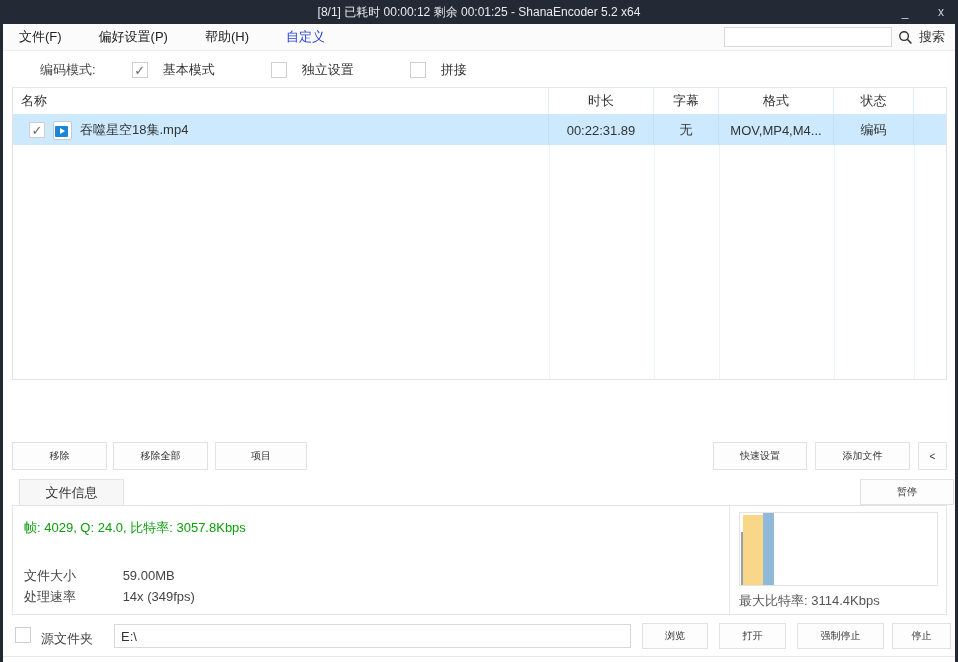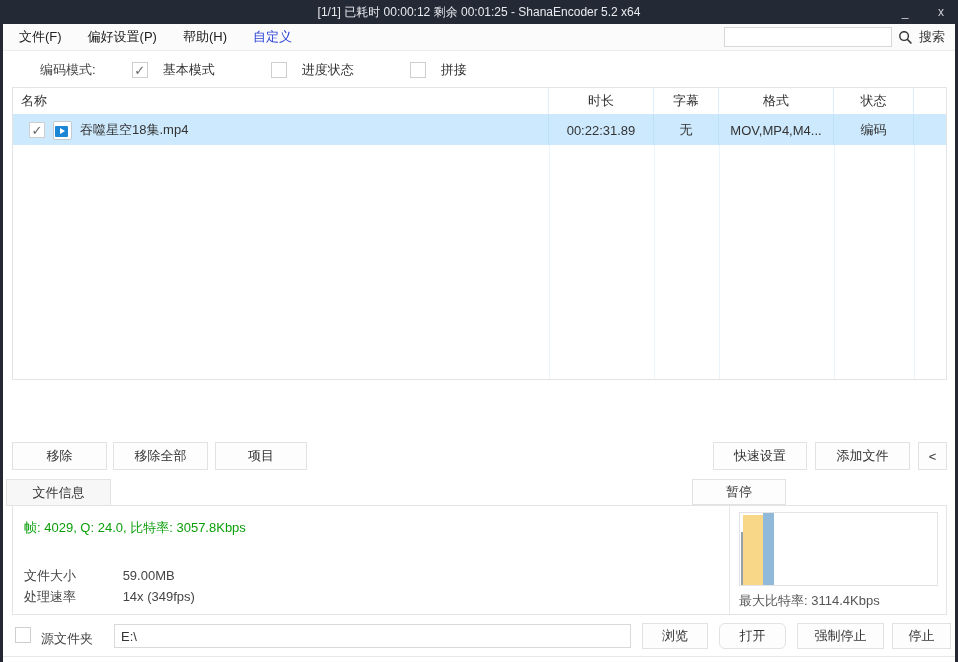--- a/index.html
+++ b/index.html
@@ -22,21 +22,21 @@
   
   .content {
     position:absolute; left:3px; top:24px; width:952px; height:634px;
     background:#ffffff;
   }
 
   
   .menubar {
     position:absolute; left:0; top:0; width:952px; height:27px;
     background:#fbfbfb; border-bottom:1px solid #ececec;
-    display:flex; align-items:center; padding-left:16px; gap:26px;
+    display:flex; align-items:center; padding-left:16px; gap:37px;
   }
   .menu-item { color:#222; cursor:default; }
   .menu-item.accent { color:#2b43d7; }
   .menu-search { position:absolute; right:10px; top:3px; display:flex; align-items:center; gap:6px; }
   .menu-search input {
     width:168px; height:20px; border:1px solid #d8d8d8; background:#fff;
     font-family:inherit; font-size:12px; padding:0 4px; outline:none;
   }
   .search-glyph { width:15px; height:15px; display:inline-block; }
 
@@ -78,33 +78,33 @@
   .file-icon .clip {
     position:absolute; left:1px; top:4px; width:13px; height:11px; background:#1c86d6; border-radius:1px;
     display:flex; align-items:center; justify-content:center;
   }
   .file-icon .clip::after { content:""; border-left:5px solid #fff; border-top:3px solid transparent; border-bottom:3px solid transparent; margin-left:1px; }
 
   
   .btn {
     height:28px; background:#fdfdfd; border:1px solid #e2e2e2; color:#333;
     display:inline-flex; align-items:center; justify-content:center;
-    font-family:inherit; font-size:13px; cursor:default;
+    font-family:inherit; font-size:10px; cursor:default;
   }
   .actions-row { position:absolute; left:9px; top:418px; width:935px; height:28px; }
   .actions-row .btn { position:absolute; top:0; }
   .btn-remove { left:0; width:95px; }
   .btn-remove-all { left:101px; width:95px; }
   .btn-project { left:203px; width:92px; }
   .btn-quick { left:701px; width:94px; }
   .btn-add { left:803px; width:95px; }
   .btn-collapse { left:906px; width:29px; }
 
   
-  .tabs-row { position:absolute; left:3px; top:455px; width:780px; height:27px; }
+  .tabs-row { position:absolute; left:16px; top:455px; width:935px; height:27px; }
   .tab {
     position:absolute; top:0; height:27px; width:105px;
     display:flex; align-items:center; justify-content:center;
     background:#f7f7f7; border:1px solid #e3e3e3; color:#333;
   }
   .tab.active { background:#fff; border-bottom:1px solid #fff; z-index:2; }
   .tab-0 { left:0; }
   .tab-1 { left:105px; }
   .btn-pause { position:absolute; right:0; top:0; width:94px; height:26px; }
 
@@ -131,37 +131,37 @@
 
   
   .output-row { position:absolute; left:9px; top:599px; width:935px; height:26px; }
   .output-row .cb { position:absolute; left:3px; top:4px; }
   .src-label { position:absolute; left:29px; top:7px; color:#444; }
   .path-input {
     position:absolute; left:102px; top:1px; width:517px; height:24px;
     border:1px solid #d9d9d9; font-family:inherit; font-size:13px; padding:0 6px; color:#333; outline:none;
   }
   .btn-browse { position:absolute; left:630px; top:0; width:66px; height:26px; }
-  .btn-open { left:707px; position:absolute; top:0; width:67px; height:26px;border-radius:6px; }
+  .btn-open { left:707px; position:absolute; top:0; width:67px; height:26px; }
   .btn-force { left:785px; position:absolute; top:0; width:87px; height:26px; }
   .btn-stop { left:880px; position:absolute; top:0; width:59px; height:26px; }
 
   
   .statusbar {
     position:absolute; left:0; top:632px; width:952px; height:26px;
     background:#fff; border-top:1px solid #e8e8e8;
   }
 </style>
 </head>
 <body>
 
 <div class="window">
 
   <div class="titlebar">
-    <span>[1/1] 已耗时 00:00:12  剩余 00:01:25 - ShanaEncoder 5.2 x64</span>
+    <span>[8/1] 已耗时 00:00:12  剩余 00:01:25 - ShanaEncoder 5.2 x64</span>
     <div class="win-controls">
       <span class="win-btn">_</span>
       <span class="win-btn">x</span>
     </div>
   </div>
 
   <div class="content">
 
     <div class="menubar">
       <span class="menu-item">文件(F)</span>
@@ -181,21 +181,21 @@
     </div>
 
     <div class="mode-row">
       <span class="mode-label">编码模式:</span>
       <span class="mode-opt">
         <span class="cb checked"></span>
         <span>基本模式</span>
       </span>
       <span class="mode-opt">
         <span class="cb"></span>
-        <span>进度状态</span>
+        <span>独立设置</span>
       </span>
       <span class="mode-opt">
         <span class="cb"></span>
         <span>拼接</span>
       </span>
     </div>
 
     <div class="file-table">
       <div class="tgrid thead">
         <div class="cell name">名称</div>

